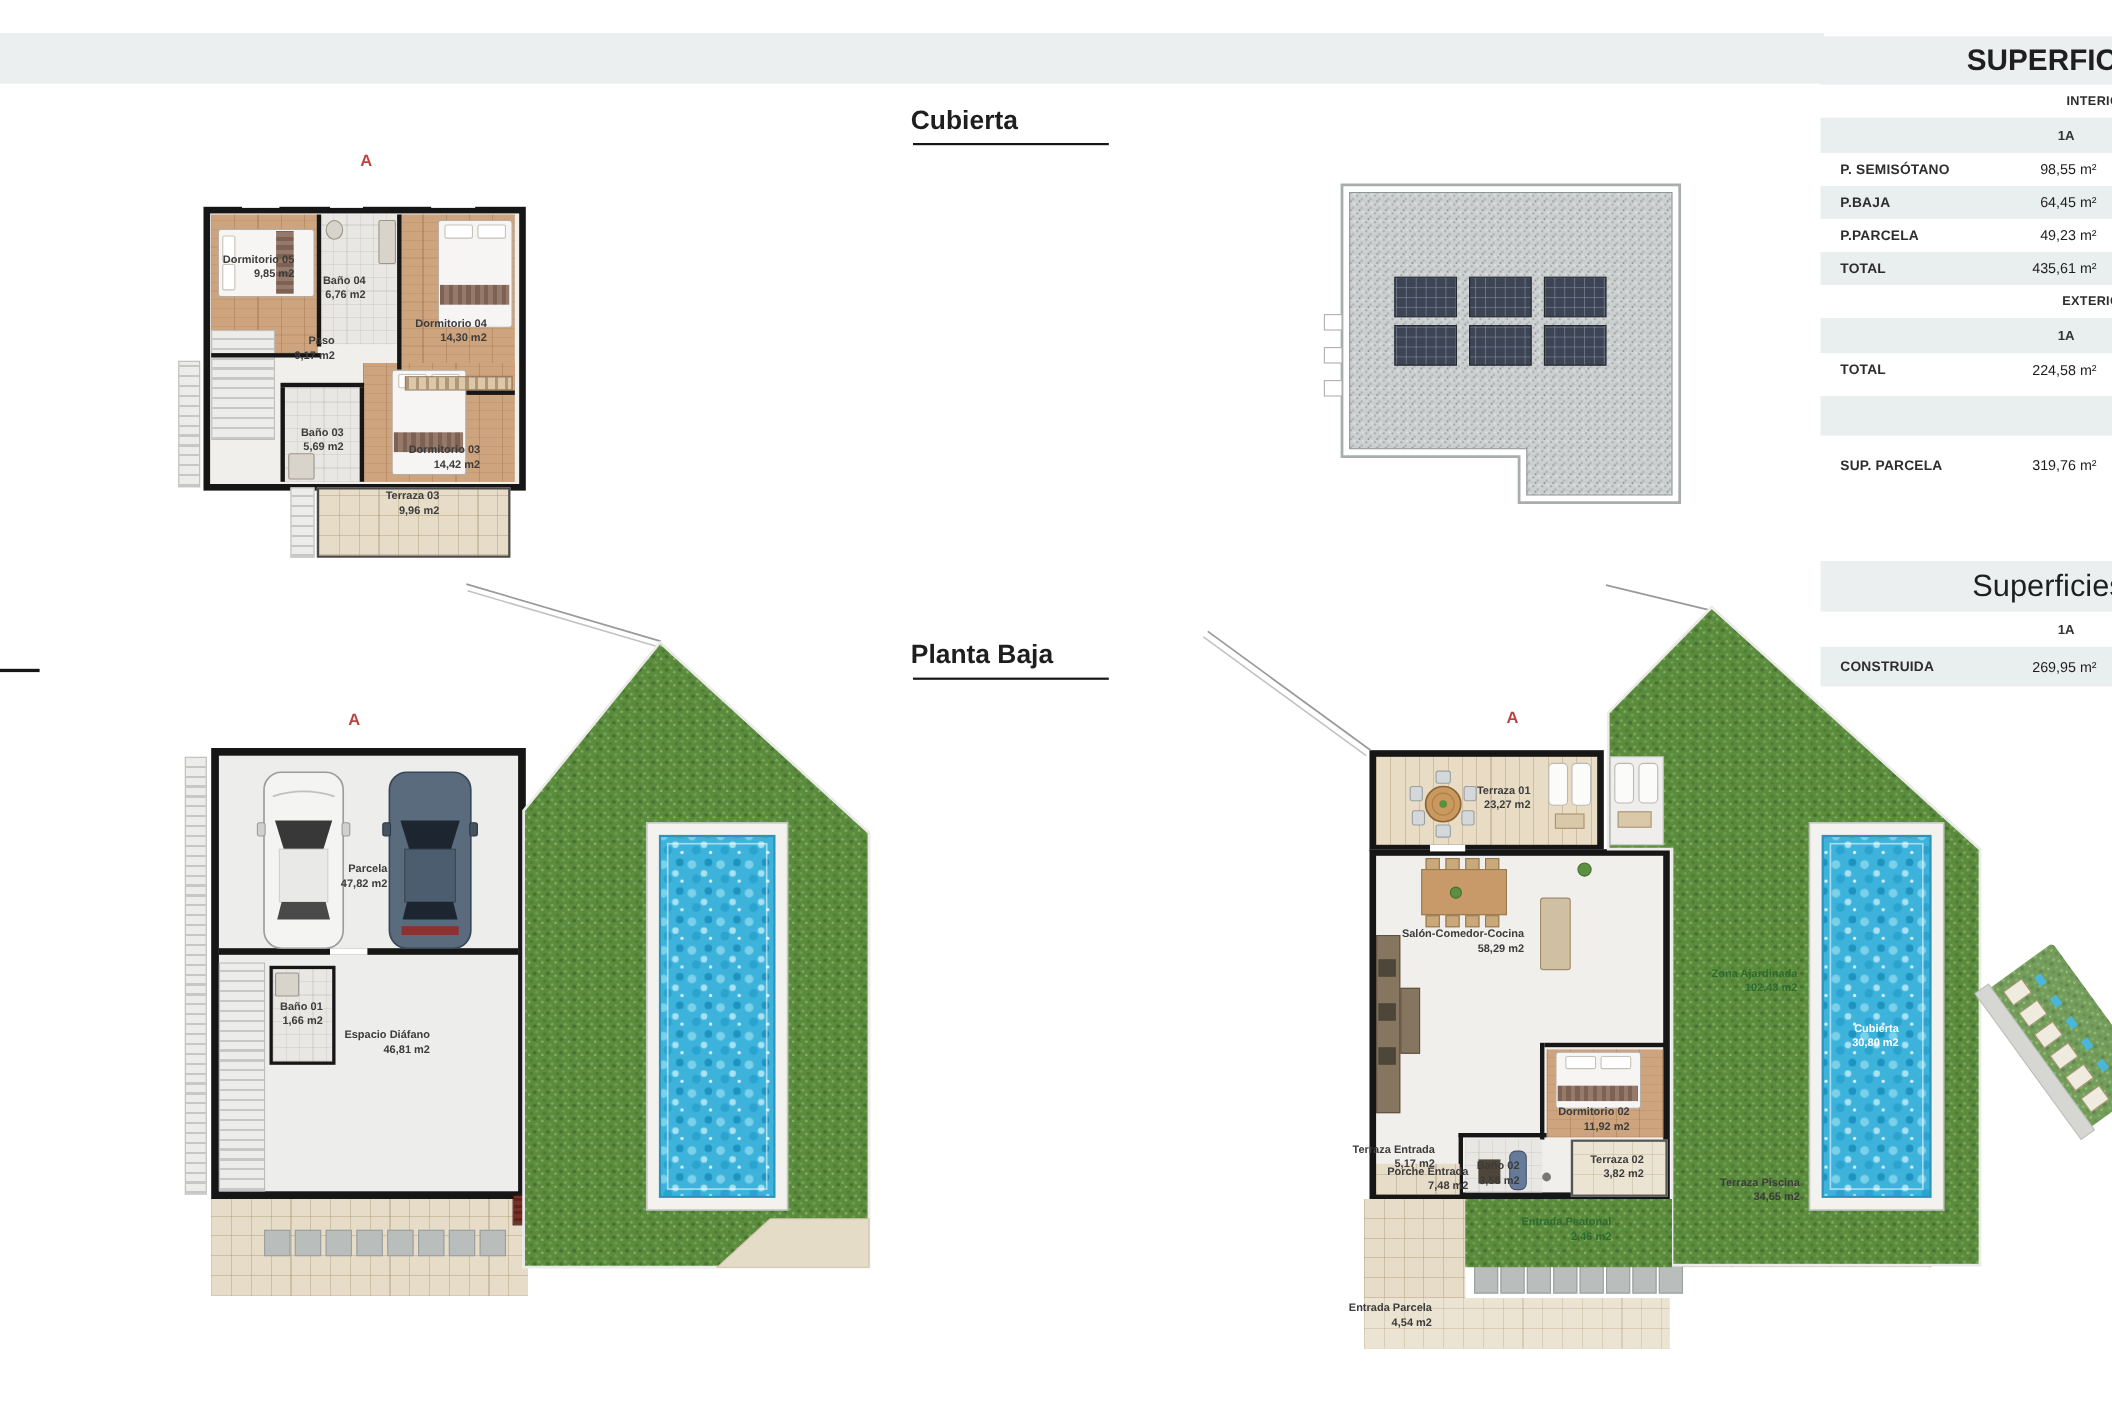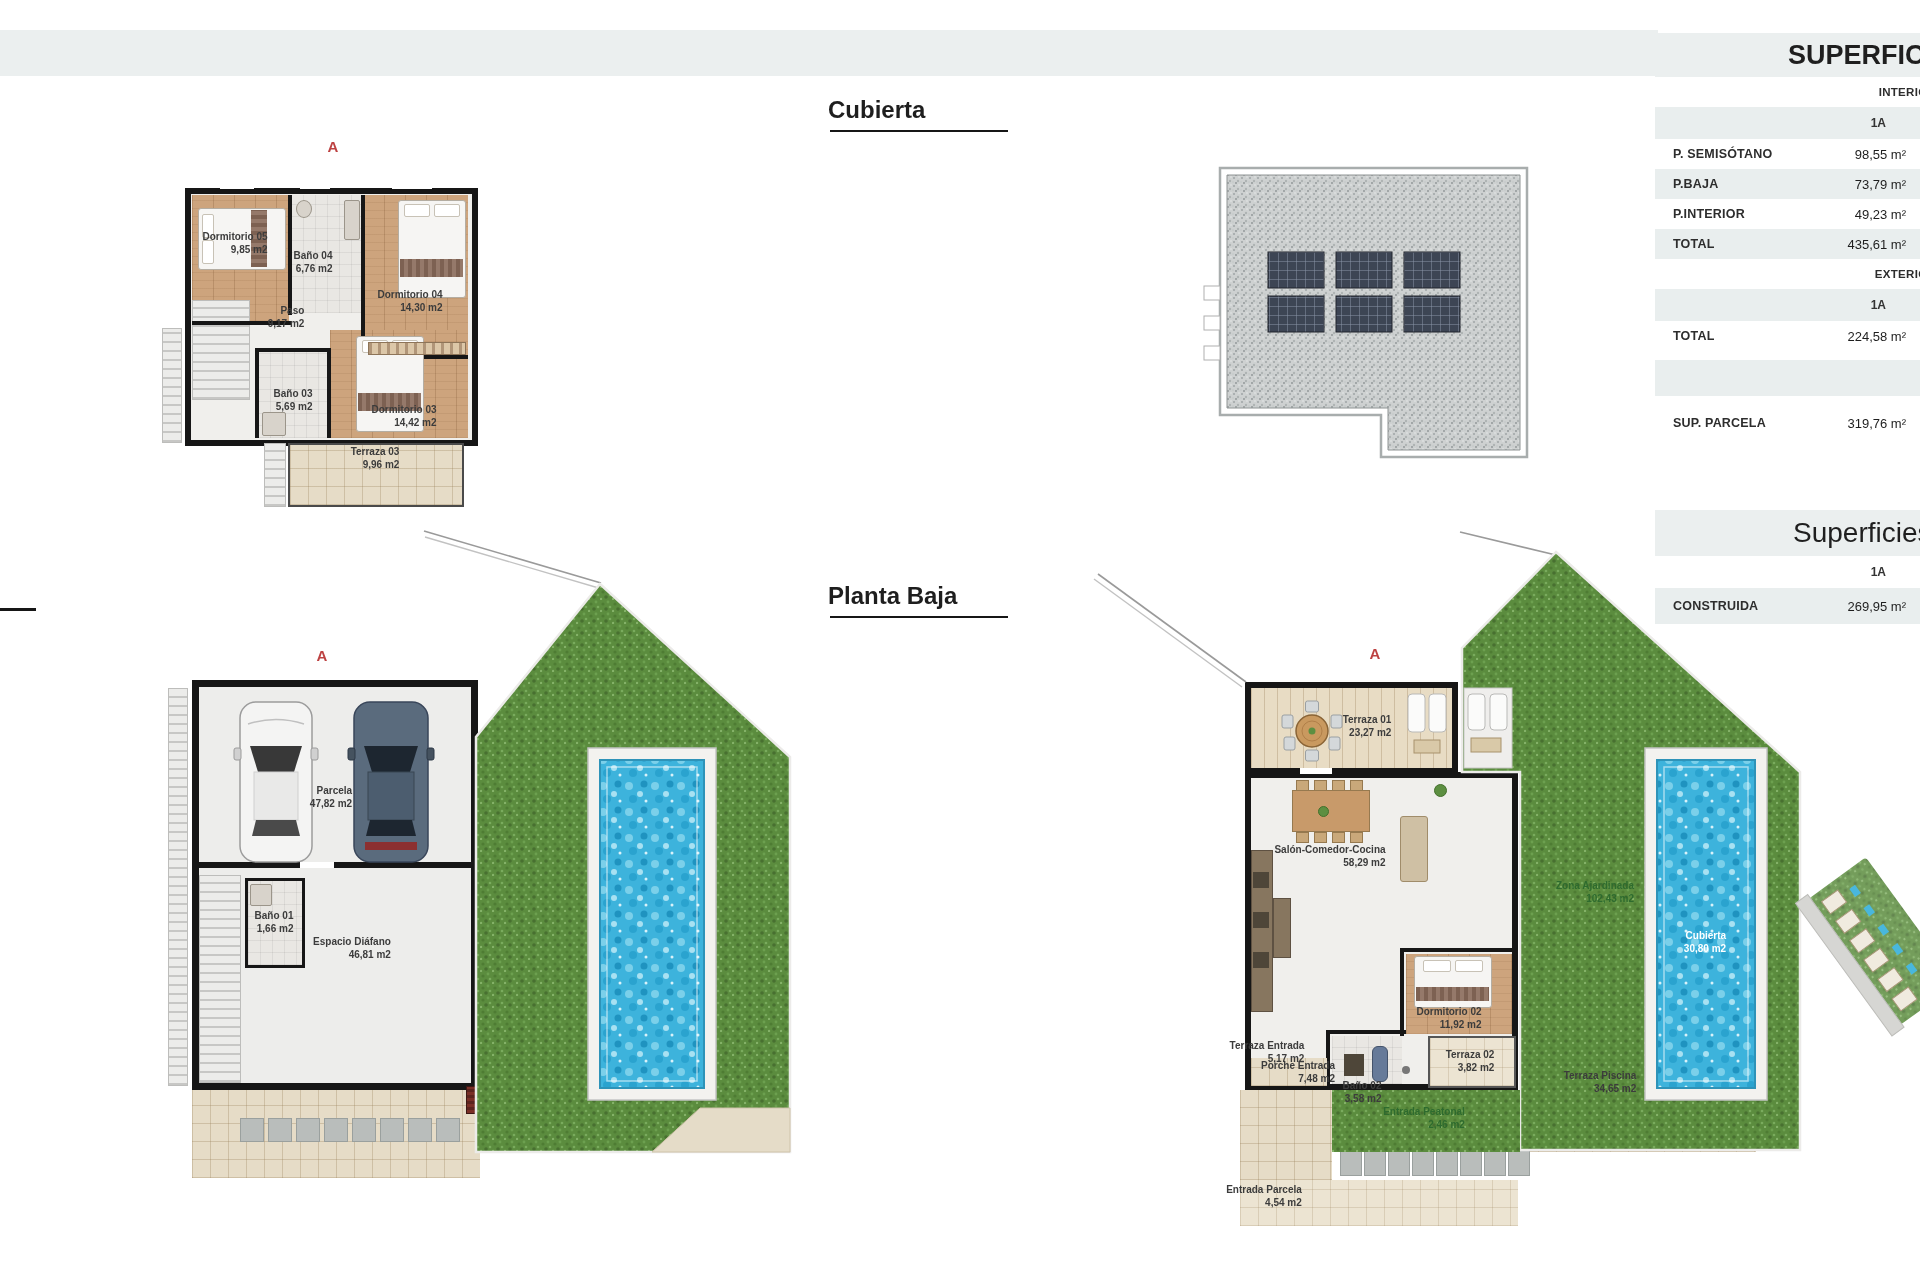--- a/index.html
+++ b/index.html
@@ -93,24 +93,24 @@
       </div>
     <div class="trow g h32">
         <span class="tu">1A</span>
       </div>
     <div class="trow">
         <span class="tl">P. SEMISÓTANO</span>
         <span class="tv">98,55 m²</span>
       </div>
     <div class="trow g">
         <span class="tl">P.BAJA</span>
-        <span class="tv">73,79 m²</span>
+        <span class="tv">64,45 m²</span>
       </div>
     <div class="trow">
-        <span class="tl">P.INTERIOR</span>
+        <span class="tl">P.PARCELA</span>
         <span class="tv">49,23 m²</span>
       </div>
     <div class="trow g">
         <span class="tl">TOTAL</span>
         <span class="tv">435,61 m²</span>
       </div>
     <div class="trow">
         <span class="th">EXTERIOR</span>
       </div>
     <div class="trow g h32">
@@ -435,21 +435,21 @@
       <span>23,27 m2</span>
     </div>
   <div class="rl" style="left:1330px;top:856px">
       <span>Salón-Comedor-Cocina</span>
       <span>58,29 m2</span>
     </div>
   <div class="rl" style="left:1449px;top:1018px">
       <span>Dormitorio 02</span>
       <span>11,92 m2</span>
     </div>
-  <div class="rl" style="left:1362px;top:1092px">
+  <div class="rl" style="left:1362px;top:1067px">
       <span>Baño 02</span>
       <span>3,58 m2</span>
     </div>
   <div class="rl" style="left:1470px;top:1061px">
       <span>Terraza 02</span>
       <span>3,82 m2</span>
     </div>
   <div class="rl" style="left:1298px;top:1072px">
       <span>Porche Entrada</span>
       <span>7,48 m2</span>

